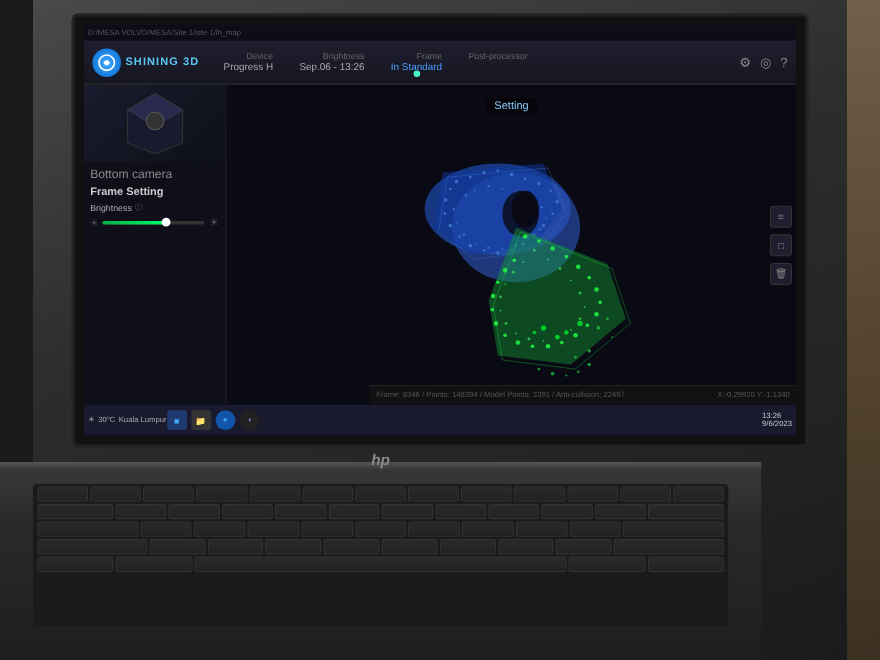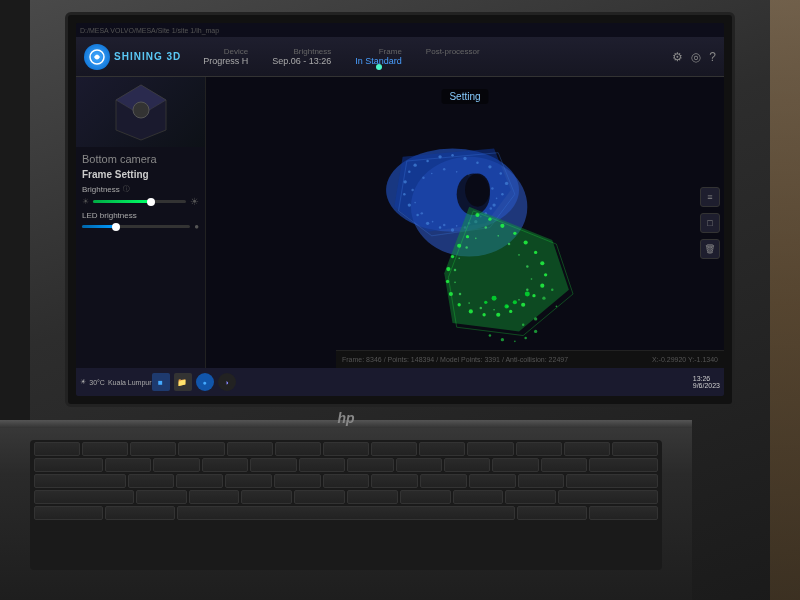--- a/index.html
+++ b/index.html
@@ -532,32 +532,20 @@
             <div class="slider-container">
               <span class="slider-icon">☀</span>
               <div class="slider-track">
                 <div class="slider-fill"></div>
                 <div class="slider-thumb"></div>
               </div>
               <span class="slider-icon" style="font-size:10px;">☀</span>
             </div>
           </div>
 
-          <div class="brightness-row">
-            <div class="brightness-label">
-              <span>LED brightness</span>
-            </div>
-            <div class="slider-container">
-              <div class="slider-track">
-                <div class="slider-fill" style="width:30%; background: linear-gradient(90deg,#0066aa,#0099ff);"></div>
-                <div class="slider-thumb" style="left:28%;"></div>
-              </div>
-              <span style="color:#555;font-size:8px;">●</span>
-            </div>
-          </div>
         </div>
       </div>
 
       <div class="main-viewport" style="top:54px;">
 
         <div class="scanning-label">Setting</div>
 
         <div class="scan-visual">
           <svg class="scan-svg" viewBox="0 0 450 290" preserveAspectRatio="xMidYMid meet">
 

